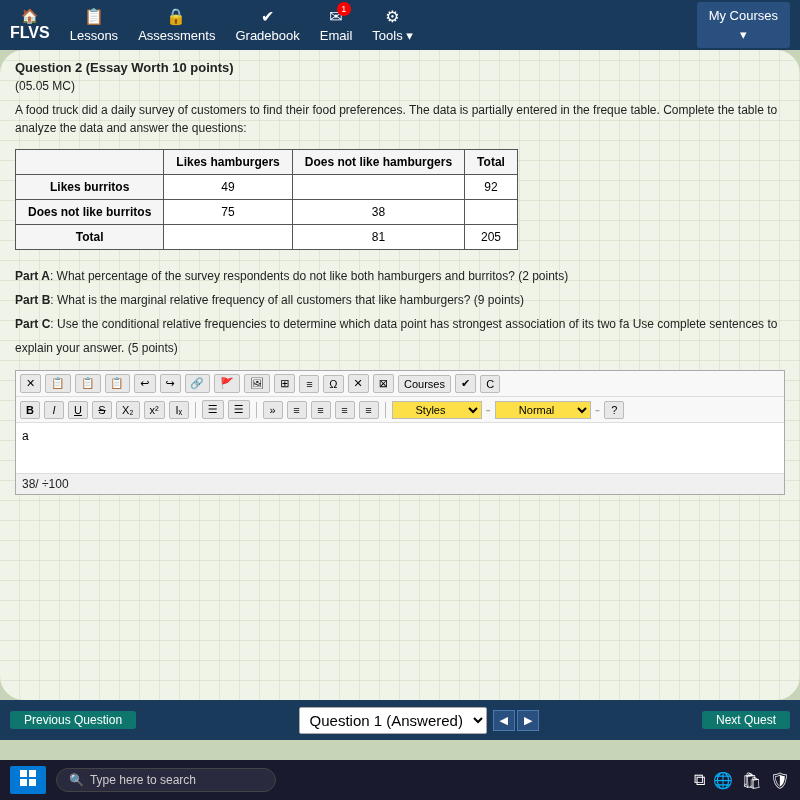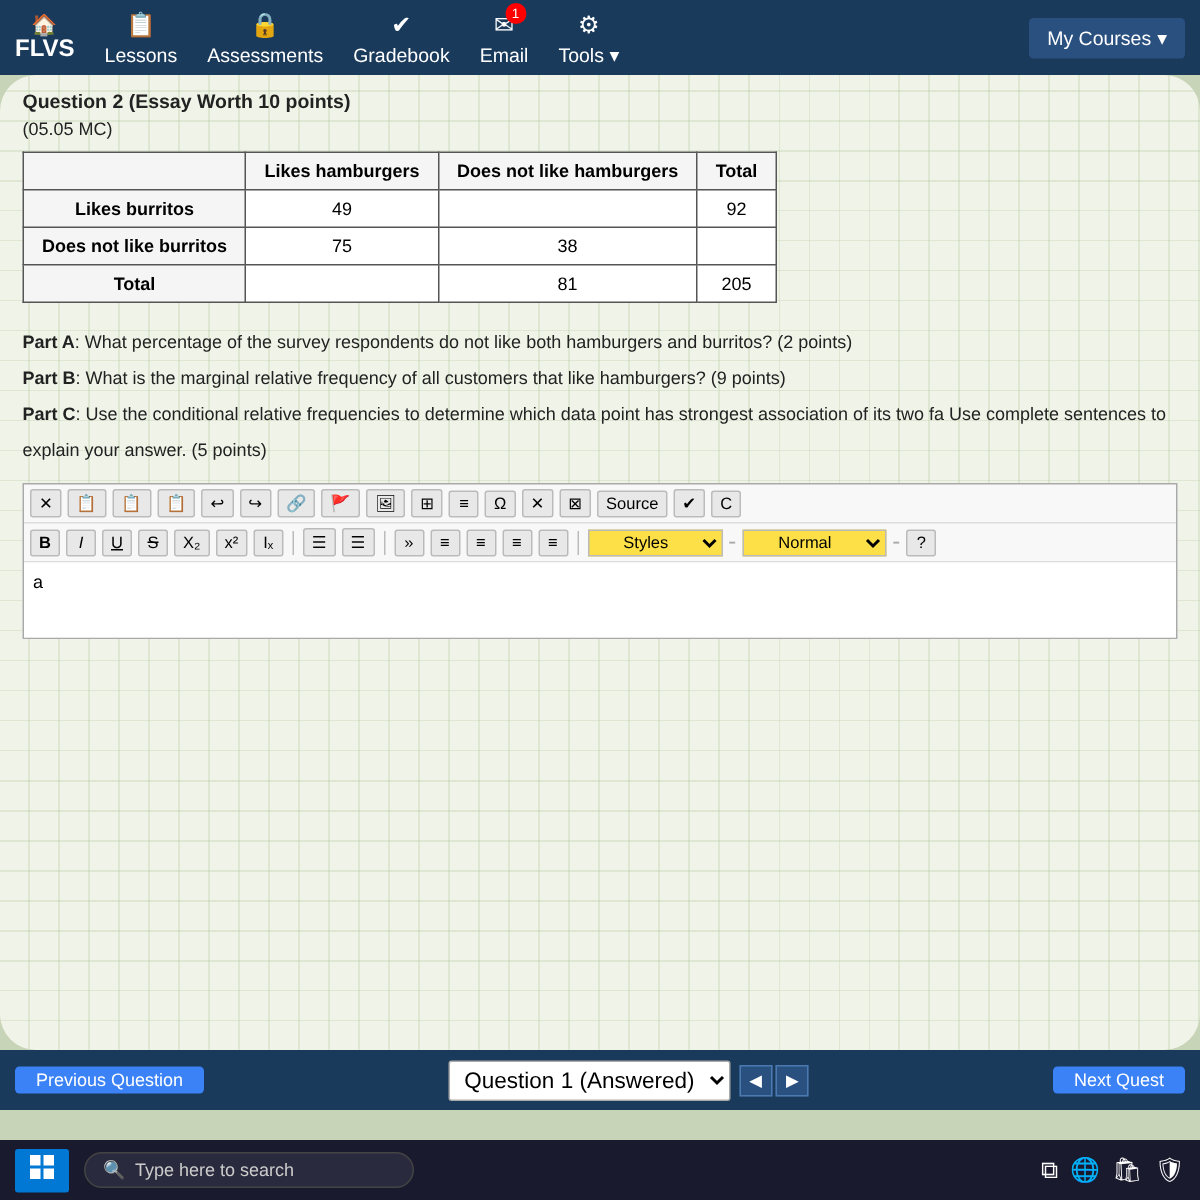--- a/index.html
+++ b/index.html
@@ -66,20 +66,21 @@
       margin-left: auto;
       color: white;
       font-size: 13px;
       background: #2a5080;
       padding: 6px 12px;
       border-radius: 3px;
       cursor: pointer;
       display: flex;
       align-items: center;
       gap: 4px;
+      flex-direction: column;
     }
 
     
     .main-content {
       background: #f0f4e8;
       background-image: repeating-linear-gradient(
         0deg,
         transparent,
         transparent 19px,
         rgba(180,200,160,0.3) 19px,
@@ -210,21 +211,21 @@
     
     .bottom-bar {
       background: #1a3a5c;
       display: flex;
       align-items: center;
       height: 40px;
       padding: 0 10px;
       gap: 10px;
     }
     .prev-btn, .next-btn {
-      background: #3b82f6;
+      background: #0f766e;
       color: white;
       border: none;
       padding: 2px 14px;
       font-size: 12px;
       border-radius: 3px;
       cursor: pointer;
     }
     .question-selector {
       display: flex;
       align-items: center;
@@ -333,20 +334,21 @@
 
   <div class="my-courses-btn">
     <span>My Courses</span>
     <span>▾</span>
   </div>
 </div>
 
 <div class="main-content">
   <div class="question-header">Question 2 (Essay Worth 10 points)</div>
   <div class="mc-label">(05.05 MC)</div>
+  <div class="question-text">A food truck did a daily survey of customers to find their food preferences. The data is partially entered in the freque table. Complete the table to analyze the data and answer the questions:</div>
 
   <table class="freq-table">
     <thead>
       <tr class="header-row">
         <th></th>
         <th>Likes hamburgers</th>
         <th>Does not like hamburgers</th>
         <th>Total</th>
       </tr>
     </thead>
@@ -394,21 +396,21 @@
       <button class="toolbar-btn">↩</button>
       <button class="toolbar-btn">↪</button>
       <button class="toolbar-btn">🔗</button>
       <button class="toolbar-btn">🚩</button>
       <button class="toolbar-btn">🖼</button>
       <button class="toolbar-btn">⊞</button>
       <button class="toolbar-btn">≡</button>
       <button class="toolbar-btn">Ω</button>
       <button class="toolbar-btn">✕</button>
       <button class="toolbar-btn">⊠</button>
-      <button class="toolbar-btn">Source</button>
+      <button class="toolbar-btn">Courses</button>
       <button class="toolbar-btn">✔</button>
       <button class="toolbar-btn">C</button>
     </div>
 
     <div class="toolbar-row2">
       <button class="toolbar-btn bold">B</button>
       <button class="toolbar-btn italic">I</button>
       <button class="toolbar-btn underline">U</button>
       <button class="toolbar-btn strikethrough">S</button>
       <button class="toolbar-btn">X₂</button>
@@ -431,20 +433,21 @@
       <select class="toolbar-select">
         <option>Normal</option>
       </select>
       <span style="color:#aaa">-</span>
       <button class="toolbar-btn">?</button>
     </div>
 
     <div class="editor-area" contenteditable="true" style="">
       <span>a</span>
     </div>
+    <div class="formula-line">38/ ÷100</div>
   </div>
 </div>
 
 <div class="bottom-bar">
   <button class="prev-btn">Previous Question</button>
   <div class="question-selector">
     <select class="question-dropdown">
       <option>Question 1 (Answered)</option>
     </select>
     <div class="nav-arrows">

